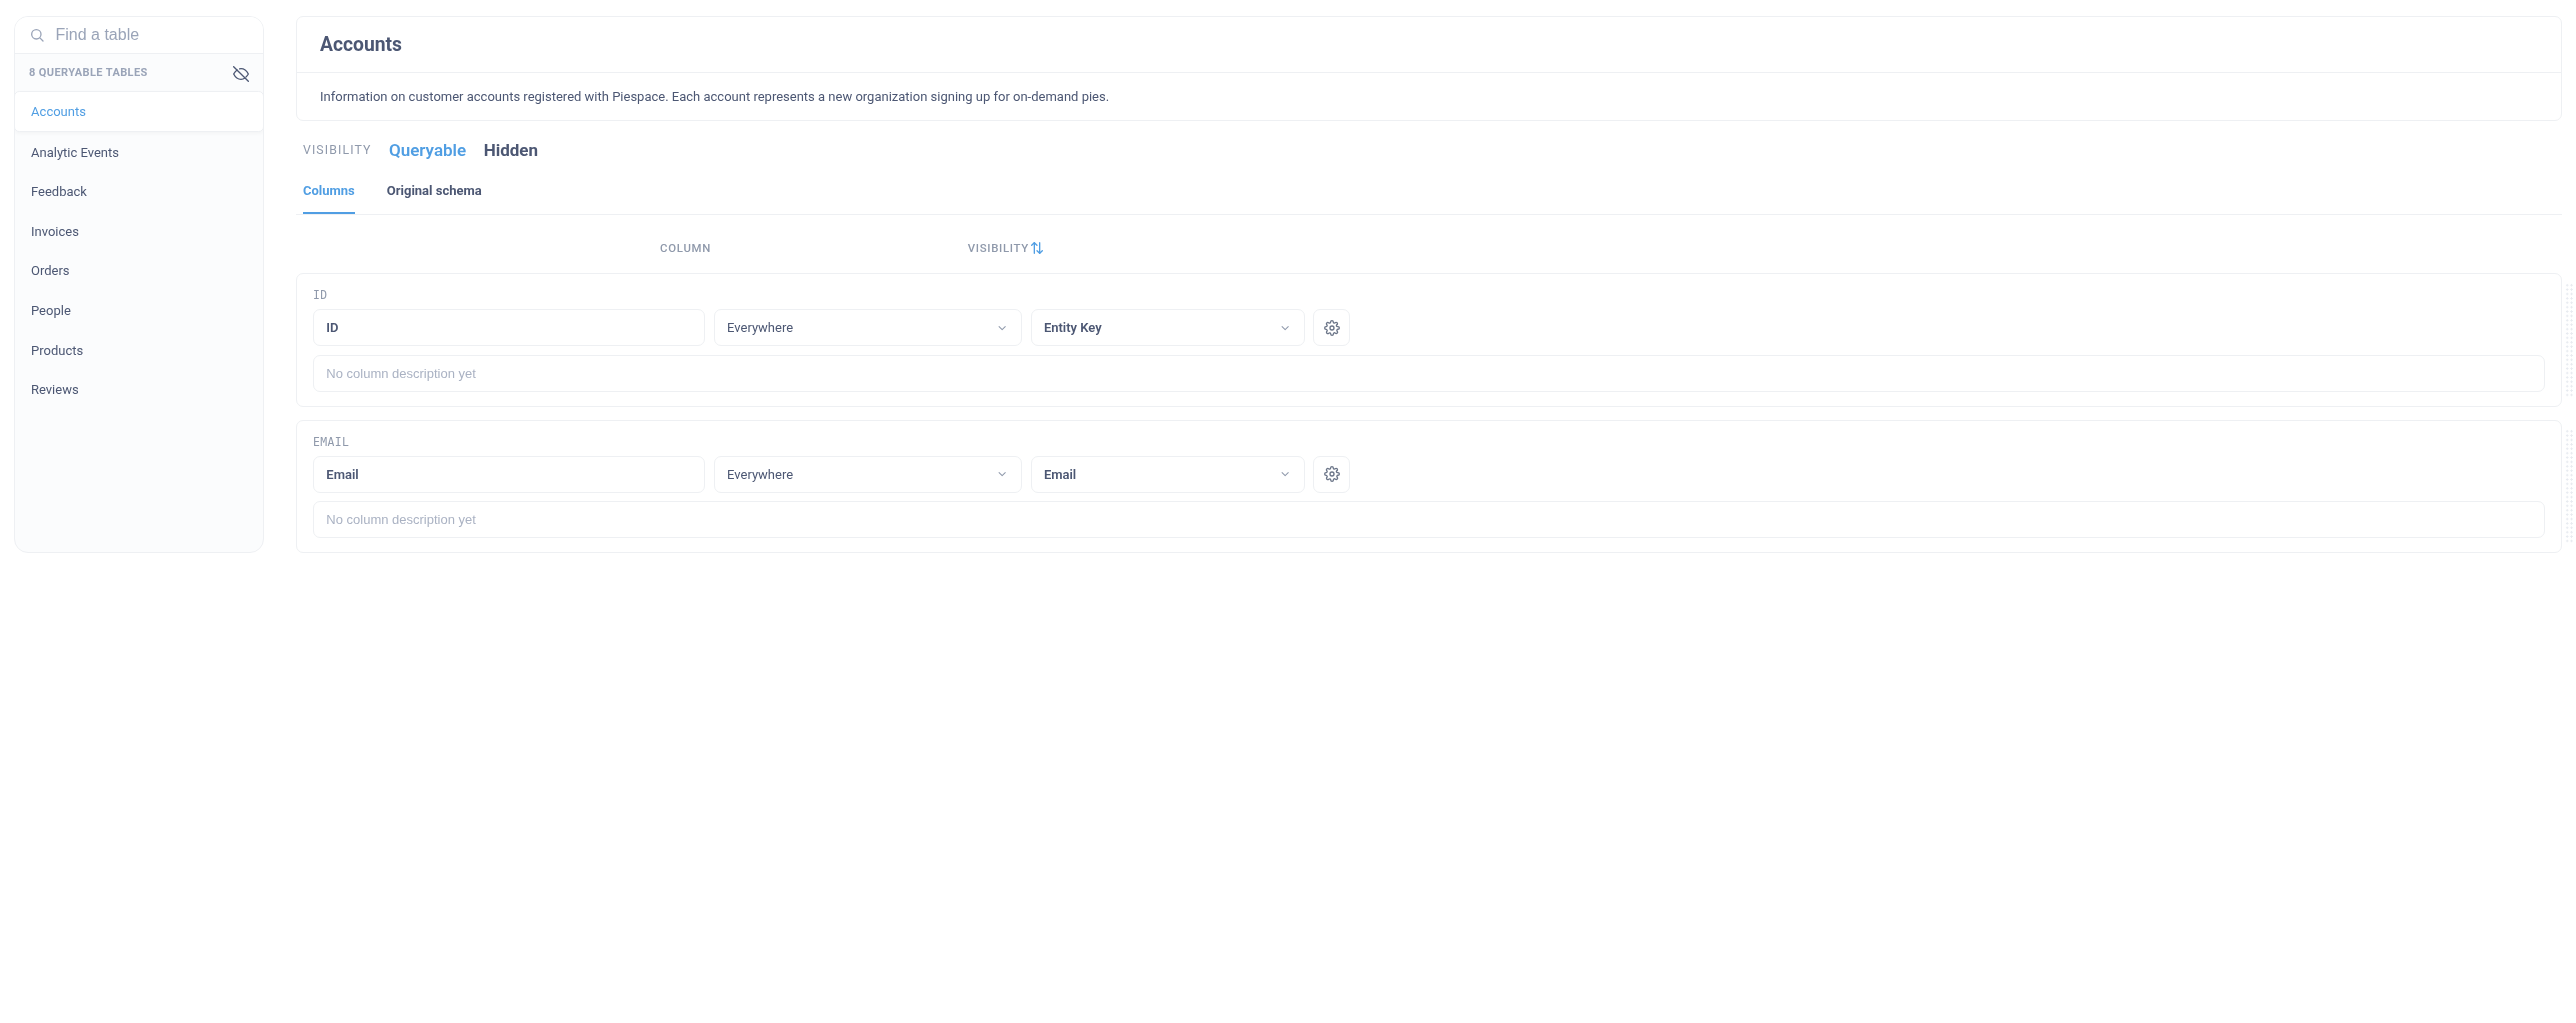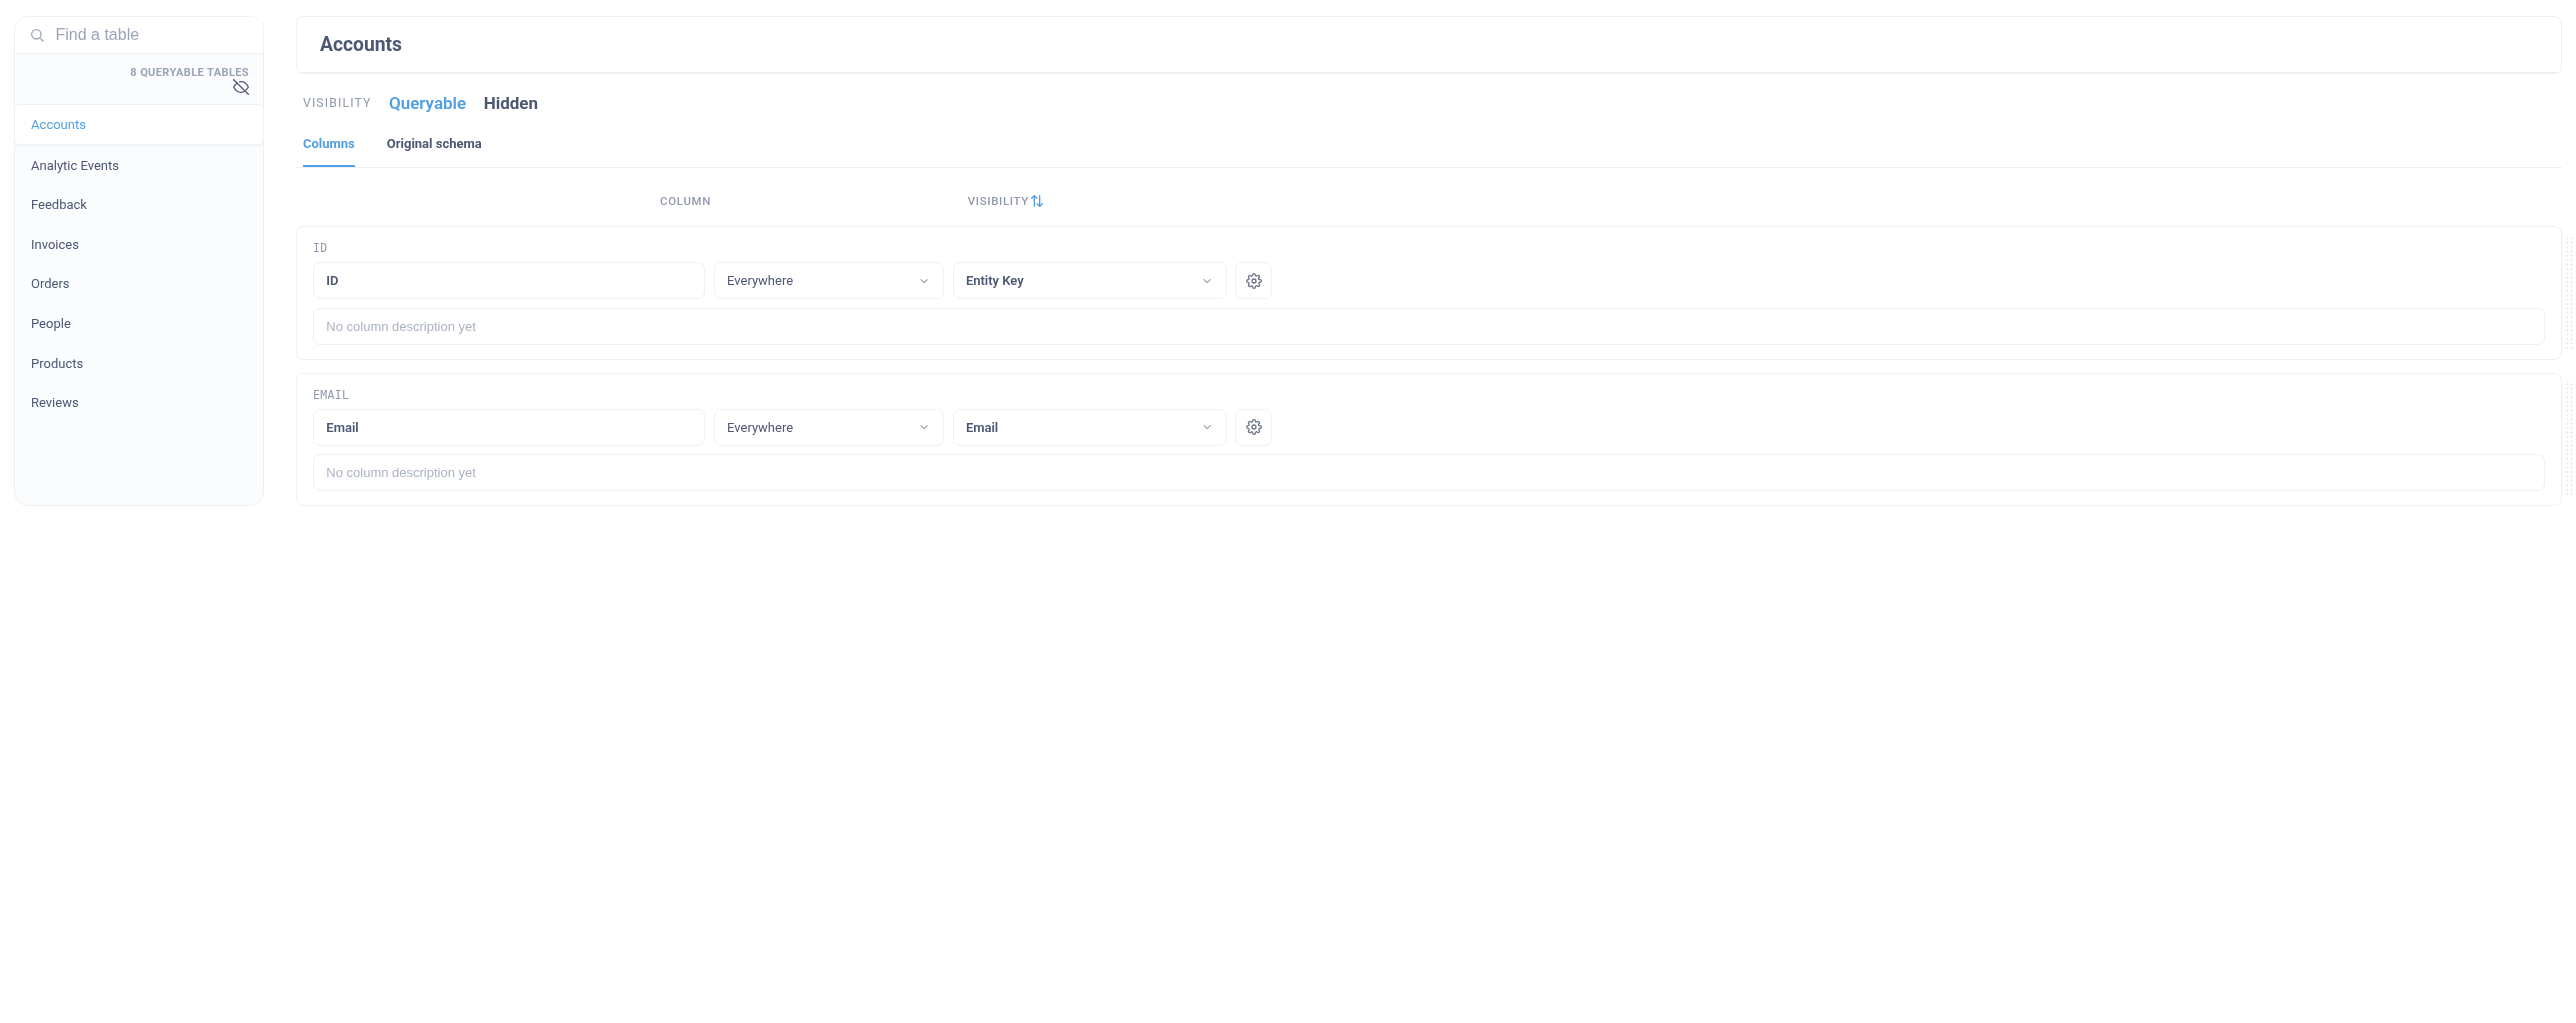--- a/index.html
+++ b/index.html
@@ -35,24 +35,23 @@
       border: none;
       outline: none;
       font-size: 16px;
       color: #4c5773;
       background: transparent;
       flex: 1;
     }
     .search-row input::placeholder { color: #9aa4b8; }
     .sidebar-subhead {
       display: flex;
-      align-items: flex-end;
+      align-items: flex-start;
       justify-content: space-between;
       padding: 12.3px 14px 8.8px 14px;
-      flex-direction: column;
     }
     .sidebar-subhead span {
       font-size: 11px;
       font-weight: 700;
       letter-spacing: 0.4px;
       color: #9aa4b8;
     }
     .sidebar-list { padding: 0 0 12.3px 0; }
     .sidebar-item {
       padding: 12.3px 16px;
@@ -163,21 +162,21 @@
       background: #ffffff;
       height: 37px;
       display: flex;
       align-items: center;
       padding: 0 12.3px;
       font-size: 13px;
       color: #4c5773;
     }
     .field.col-name { width: 392px; font-weight: 600; }
     .select { justify-content: space-between; cursor: pointer; }
-    .select.col-vis { width: 230px; text-align: right; }
+    .select.col-vis { width: 308px; text-align: right; }
     .select.col-type { width: 274px; font-weight: 600; }
     .gear-btn {
       width: 37px; height: 37px;
       border: 0.9px solid #eef0f3;
       border-radius: 7px;
       display: flex;
       align-items: center;
       justify-content: center;
       cursor: pointer;
       color: #6b7588;
@@ -242,20 +241,21 @@
       <div class="sidebar-item"><span>Orders</span></div>
       <div class="sidebar-item"><span>People</span></div>
       <div class="sidebar-item"><span>Products</span></div>
       <div class="sidebar-item"><span>Reviews</span></div>
     </div>
   </aside>
 
   <main class="main">
     <div class="panel-header">
       <div class="panel-title">Accounts</div>
+      <div class="panel-desc">Information on customer accounts registered with Piespace. Each account represents a new organization signing up for on-demand pies.</div>
     </div>
 
     <div class="vis-row">
       <span class="caps">VISIBILITY</span>
       <span class="link active">Queryable</span>
       <span class="link inactive">Hidden</span>
     </div>
 
     <div class="tabs-row">
       <div class="tab active">Columns</div>

